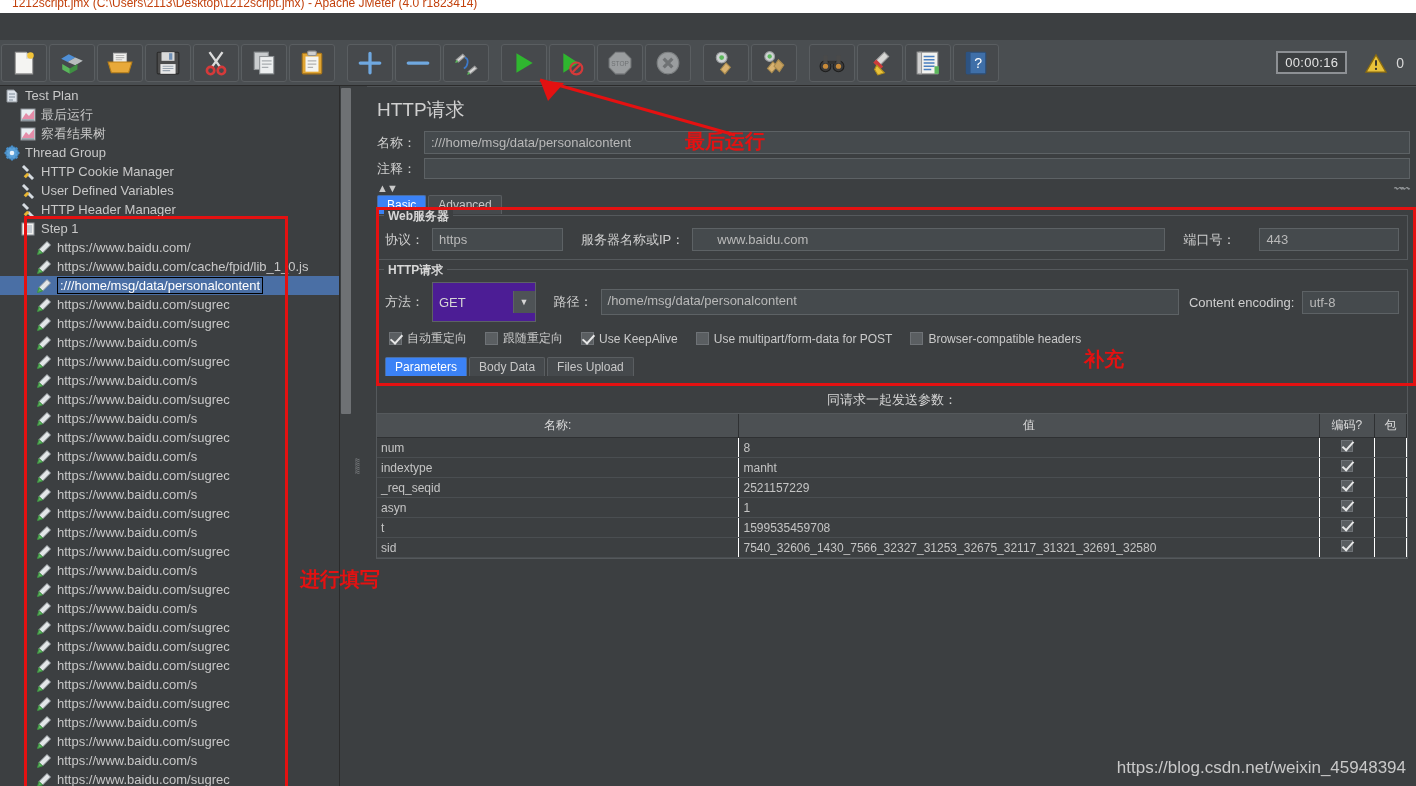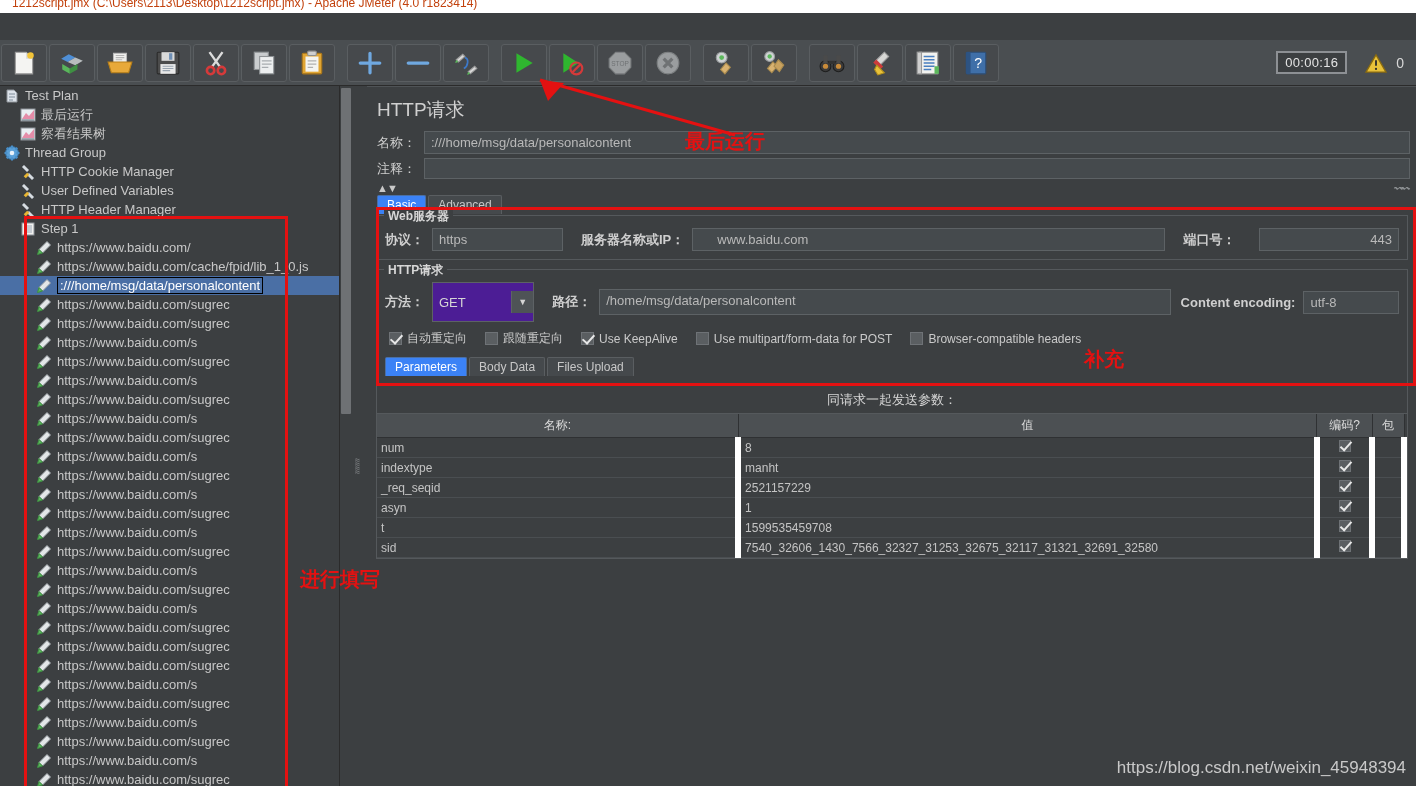--- a/index.html
+++ b/index.html
@@ -148,25 +148,25 @@
   
   .groupbox {
     margin: 3px 8px 0 9px; border: 1px solid #55595c; position: relative;
     padding: 12px 8px 8px 8px;
   }
   .groupbox > .gtitle {
     position: absolute; top: -8px; left: 7px; background: #3c3f41;
     padding: 0 4px; font-size: 12px; color: #d7d7d7; font-weight: bold;
   }
   .grow { display: flex; align-items: center; }
-  .glabel { font-size: 13px; color: #cfcfcf; white-space: nowrap; font-weight: bold; }
+  .glabel { font-size: 13px; color: #cfcfcf; white-space: nowrap; }
 
   .proto-field { width: 150px; margin-left: 8px; }
   .server-field { width: 545px; margin-left: 8px; padding-left: 24px; }
-  .port-field { width: 160px; margin-left: 24px; text-align: right; }
+  .port-field { width: 160px; margin-left: 24px; }
 
   .combo {
     background: #4c1d95; border: 1px solid #5d6265; height: 40px;
     display: flex; align-items: center; width: 120px; margin-left: 8px;
   }
   .combo .cval { flex: 1; padding-left: 6px; color: #d5d5d5; font-size: 13px; }
   .combo .carrow {
     width: 22px; height: 22px; border-left: 1px solid #5d6265;
     display: flex; align-items: center; justify-content: center;
     color: #d5d5d5; font-size: 9px; background: #4e5356;
@@ -194,21 +194,21 @@
     background: #3c3f41; border-bottom: 1px solid #55595c;
   }
   table.params { border-collapse: collapse; width: 100%; table-layout: fixed; }
   table.params th {
     background: #4c5053; color: #dcdcdc; font-size: 12px; font-weight: normal;
     text-align: center; padding: 3px 0; border-right: 1px solid #2f3133;
     border-bottom: 1px solid #2f3133;
   }
   table.params td {
     font-size: 12px; color: #c4c4c4; padding: 2px 4px;
-    border-right: 6px solid #ffffff; border-bottom: 1px solid #4a4e51;
+    border-right: 1px solid #ffffff; border-bottom: 1px solid #4a4e51;
     white-space: nowrap; overflow: hidden; background: #3c3f41;
   }
   td.c-chk { text-align: center; }
   .tchk {
     display: inline-block; width: 12px; height: 12px;
     border: 1px solid #6e7276; background: #5a5e61; position: relative;
   }
   .tchk.checked::after {
     content: ""; position: absolute; left: 3px; top: -2px;
     width: 4px; height: 10px; border: solid #e8e8e8;

